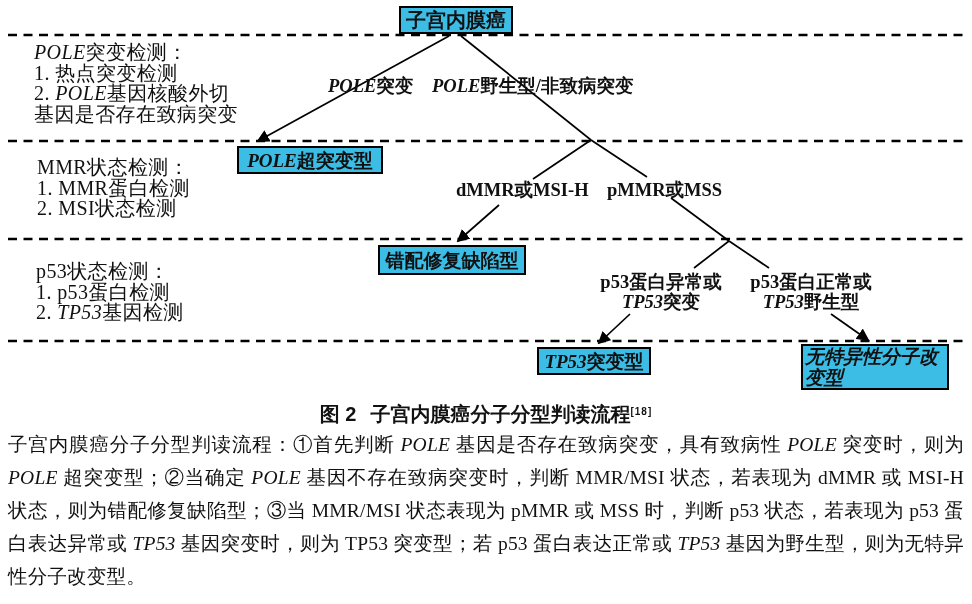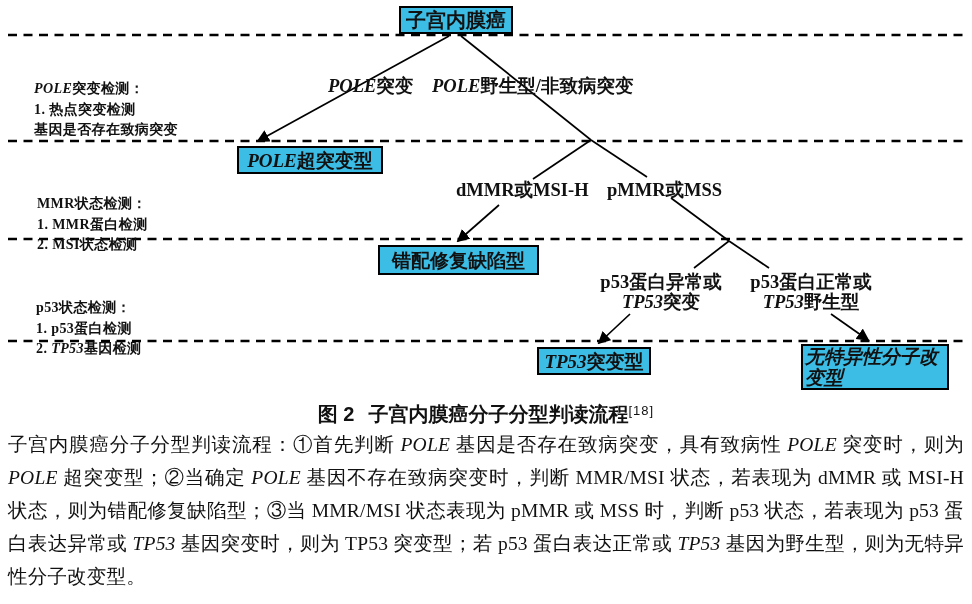--- a/index.html
+++ b/index.html
@@ -6,29 +6,29 @@
   .page{position:relative;width:972px;height:604px;background:#fff;overflow:hidden;
         font-family:"Liberation Serif","DejaVu Serif",serif;color:#111;}
   .diagram{position:absolute;left:0;top:0;width:972px;height:400px;}
   .wires{position:absolute;left:0;top:0;width:972px;height:400px;}
   .wires line.flow{stroke:var(--line-color,#000);stroke-width:1.7;}
   .wires line.dashed{stroke:var(--line-color,#000);stroke-width:2.4;stroke-dasharray:9 6.5;}
   .node{position:absolute;box-sizing:border-box;background:var(--box-fill,#3bbde6);
         border:2px solid var(--box-border,#000);display:flex;align-items:center;justify-content:center;
         font-weight:bold;font-size:19px;line-height:21px;text-align:left;white-space:nowrap;}
   .node.wrap{white-space:normal;padding:1px 2px;}
-  .sidelabel{position:absolute;font-weight:bold;font-size:14px;line-height:20.6px;white-space:nowrap;letter-spacing:0.4px;margin-top:37px;}
+  .sidelabel{position:absolute;font-weight:normal;font-size:20px;line-height:20.6px;white-space:nowrap;letter-spacing:0.4px;}
   .sidelabel div{height:20.6px;}
   .edgelabel{position:absolute;font-weight:bold;font-size:18.5px;line-height:20px;white-space:nowrap;}
   .edgelabel.centered{text-align:center;white-space:normal;}
   i{font-style:italic;}
   .caption{position:absolute;left:0;top:401px;width:972px;text-align:center;
            font-family:"Liberation Sans","DejaVu Sans",sans-serif;font-weight:bold;font-size:20px;}
   .caption .figno{margin-right:14px;}
-  .caption sup{font-size:13px;font-weight:normal;vertical-align:6px;letter-spacing:1px;}
+  .caption sup{font-size:10px;font-weight:bold;vertical-align:6px;letter-spacing:1px;}
   .description{position:absolute;left:8px;top:428px;width:956px;margin:0;
                font-size:19.5px;line-height:33px;text-align:justify;letter-spacing:0.2px;}
 </style>
 </head>
 <body>
 
 <div class="page">
 
   <div class="diagram">
 
@@ -51,20 +51,21 @@
       <line class="flow" x1="671" y1="198" x2="729" y2="241"></line>
       <line class="flow" x1="729" y1="241" x2="694" y2="268"></line>
       <line class="flow" x1="729" y1="241" x2="769" y2="268"></line>
       <line class="flow" x1="630" y1="314" x2="599" y2="343" marker-end="url(#arrow)"></line>
       <line class="flow" x1="831" y1="314" x2="868" y2="340" marker-end="url(#arrow)"></line>
     </svg>
 
     <div class="sidelabel" style="left:34px;top:42px;">
       <div><i>POLE</i><span>突变检测：</span></div>
       <div><span>1. 热点突变检测</span></div>
+      <div><span>2. </span><i>POLE</i><span>基因核酸外切</span></div>
       <div><span>基因是否存在致病突变</span></div>
     </div>
     <div class="sidelabel" style="left:37px;top:157px;">
       <div><span>MMR状态检测：</span></div>
       <div><span>1. MMR蛋白检测</span></div>
       <div><span>2. MSI状态检测</span></div>
     </div>
     <div class="sidelabel" style="left:36px;top:261px;">
       <div><span>p53状态检测：</span></div>
       <div><span>1. p53蛋白检测</span></div>
@@ -84,21 +85,21 @@
       <div><i>TP53</i><span>野生型</span></div>
     </div>
 
     <div class="node" style="left:399px;top:6px;width:114px;height:28px;font-size:20px;">
         <span>子宫内膜癌</span>
       </div>
     <div class="node" style="left:237px;top:146px;width:146px;height:28px;">
         <i>POLE</i>
         <span>超突变型</span>
       </div>
-    <div class="node" style="left:378px;top:245px;width:161px;height:30px;">
+    <div class="node" style="left:378px;top:245px;width:148px;height:30px;">
         <span>错配修复缺陷型</span>
       </div>
     <div class="node" style="left:537px;top:347px;width:114px;height:28px;">
         <i>TP53</i>
         <span>突变型</span>
       </div>
     <div class="node wrap" style="left:801px;top:344px;width:148px;height:46px;font-style:italic;">
         <span>无特异性分子改变型</span>
       </div>
   </div>

